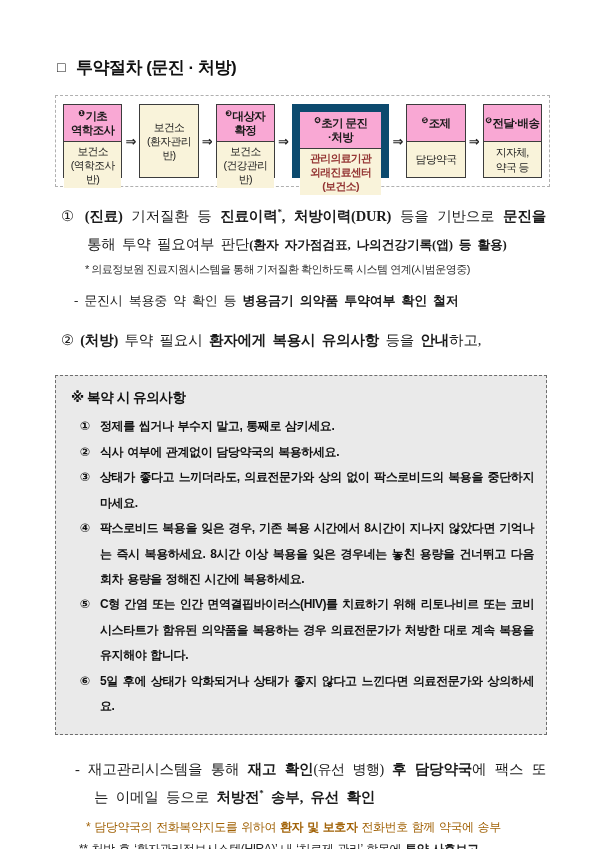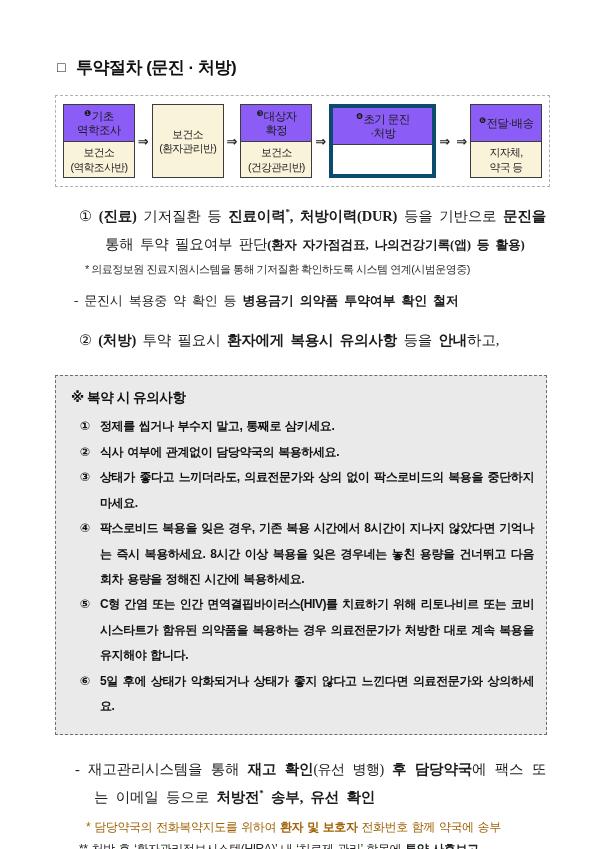--- a/index.html
+++ b/index.html
@@ -32,28 +32,28 @@
     font-family:"Liberation Sans","DejaVu Sans",sans-serif;
   }
   .step{
     flex:1 1 0;
     border:1px solid #3c3c3c;
     display:flex;flex-direction:column;
     box-sizing:border-box;
     background:#fff;
   }
   .step.wide{flex:1.42 1 0;}
-  .step.highlight{border:4px solid #0c4a6e;}
+  .step.highlight{border:8px solid #0c4a6e;}
   .step-top{
-    background:#8b5cf6;
+    background:#f9a8d4;
     border-bottom:1px solid #3c3c3c;
     min-height:32px;
     display:flex;align-items:center;justify-content:center;
     text-align:center;
-    font-weight:normal;font-size:11.5px;line-height:1.25;letter-spacing:-0.6px;
+    font-weight:bold;font-size:11.5px;line-height:1.25;letter-spacing:-0.6px;
     padding:2px 1px;
   }
   .step-bottom{
     background:#f9f3da;
     flex:1;
     display:flex;align-items:center;justify-content:center;
     text-align:center;
     font-size:10.8px;line-height:1.3;letter-spacing:-0.6px;
     padding:2px 1px;color:#222;
   }
@@ -64,21 +64,21 @@
     align-self:center;flex:0 0 auto;
     padding:0 3px;
     font-weight:bold;font-size:13px;color:#222;
   }
   
   .para{
     font-size:14.5px;line-height:1.9;
     text-align:justify;
     word-spacing:3px;letter-spacing:-0.2px;
     padding-left:26px;text-indent:-26px;
-    margin:16px 4px 0 24px;
+    margin:16px 4px 0 6px;
   }
   .seg-r{font-weight:normal;}
   .seg-b{font-weight:bold;}
   .seg-bs{font-weight:bold;font-size:12.8px;}
   .seg-sup{font-weight:bold;font-size:9px;vertical-align:super;}
   .seg-small{font-size:14px;letter-spacing:-0.5px;}
   .footnote-sm{
     font-family:"Liberation Sans","DejaVu Sans",sans-serif;
     font-size:11px;letter-spacing:-0.5px;color:#2c2c2c;
     margin:4px 0 0 30px;
@@ -170,23 +170,36 @@
 (건강관리반)</span>
         </div>
     </div>
     <span class="flow-arrow">⇒</span>
 
     <div class="step wide highlight">
       <div class="step-top">
           <span><span class="step-num">❹</span><span class="step-title">초기 문진
 ·처방</span></span>
         </div>
-    </div>
-    <span class="flow-arrow">⇒</span>
-
+      <div class="step-bottom">
+          <span class="step-body">관리의료기관
+외래진료센터
+(보건소)</span>
+        </div>
+    </div>
+    <span class="flow-arrow">⇒</span>
+
+    <div class="step">
+      <div class="step-top">
+          <span><span class="step-num">❺</span><span class="step-title">조제</span></span>
+        </div>
+      <div class="step-bottom">
+          <span class="step-body">담당약국</span>
+        </div>
+    </div>
     <span class="flow-arrow">⇒</span>
 
     <div class="step">
       <div class="step-top">
           <span><span class="step-num">❻</span><span class="step-title">전달·배송</span></span>
         </div>
       <div class="step-bottom">
           <span class="step-body">지자체,
 약국 등</span>
         </div>

